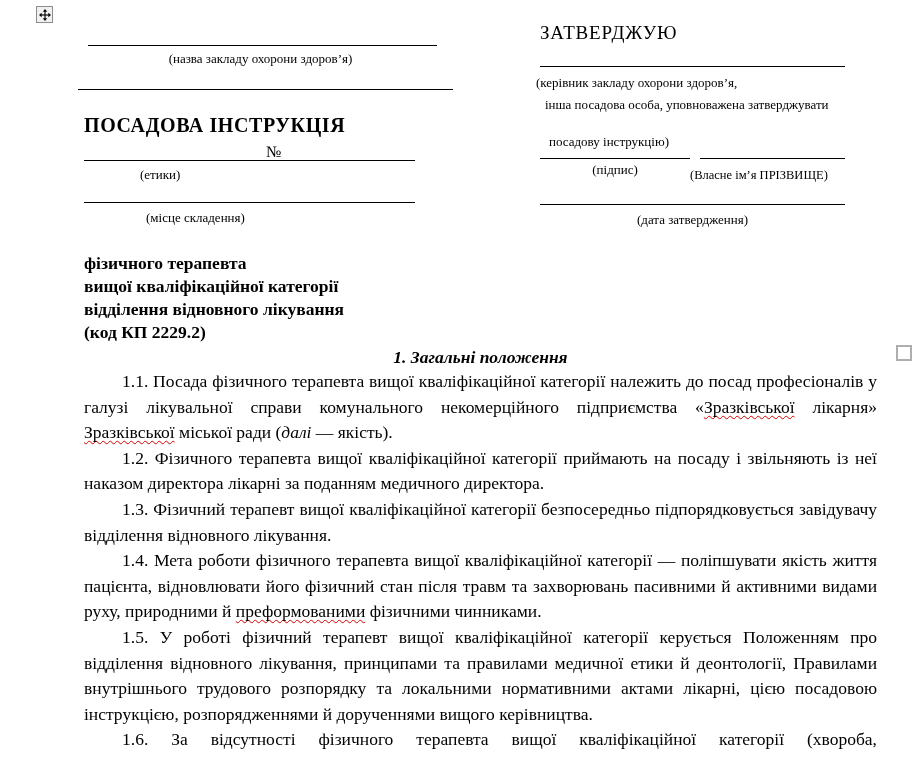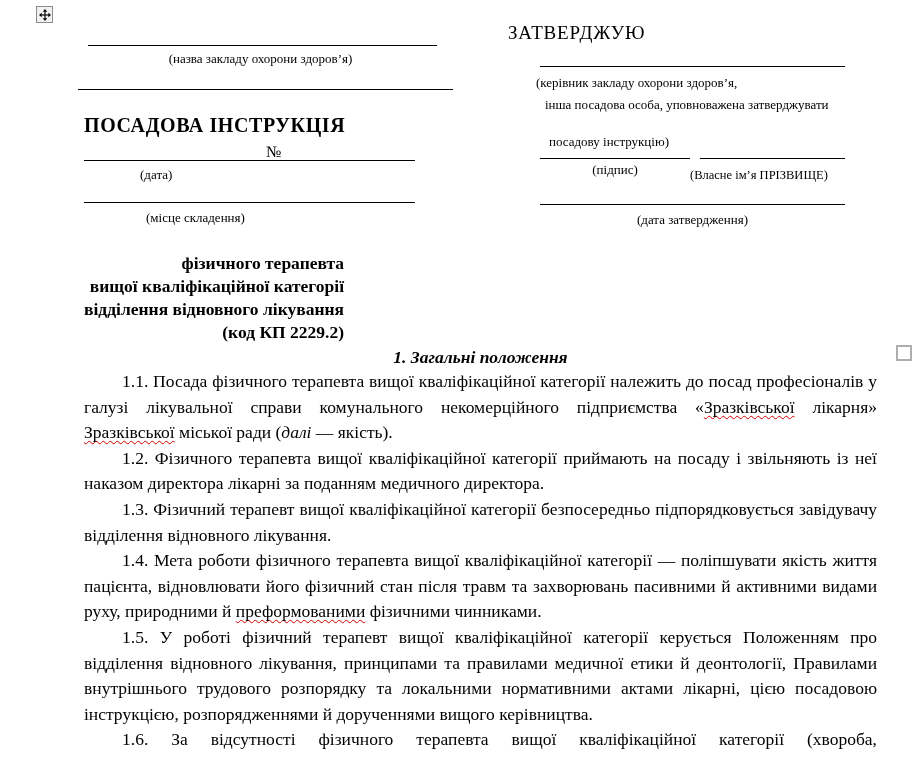--- a/index.html
+++ b/index.html
@@ -9,21 +9,21 @@
   }
   .abs{position:absolute;}
   .uline{position:absolute;border-bottom:1px solid #000;}
   .cap{position:absolute;font-size:13px;line-height:15px;white-space:nowrap;}
   .cap.center{text-align:center;white-space:normal;}
   .cap.tiny{font-size:12.5px;}
   .doc-title{position:absolute;font-size:20px;font-weight:bold;letter-spacing:0.6px;white-space:nowrap;}
   .approve{position:absolute;font-size:19px;letter-spacing:0.8px;white-space:nowrap;}
   .num-row{position:absolute;border-bottom:1px solid #000;}
   .num-row .num{position:absolute;left:182px;bottom:-1px;font-size:16px;}
-  .pos-line{font-size:17.5px;font-weight:bold;line-height:23px;white-space:nowrap;text-align:right;}
+  .pos-line{font-size:17.5px;font-weight:bold;line-height:23px;white-space:nowrap;}
   .sec-head{position:absolute;font-size:17.5px;font-weight:bold;text-align:center;font-style:italic;}
   .body{position:absolute;font-size:17.5px;line-height:25.6px;}
   .body p{margin:0;text-indent:38px;text-align:justify;}
   .body p.cut{text-align-last:justify;}
   .it{font-style:italic;}
   .spell{
     text-decoration-line:underline;text-decoration-style:wavy;
     text-decoration-color:#d40000;text-decoration-thickness:1px;
     text-underline-offset:2px;text-decoration-skip-ink:none;
   }
@@ -57,26 +57,26 @@
 
   <div class="uline" style="left:88px;top:30px;width:349px;height:15px"></div>
   <div class="cap center" style="left:84px;top:51px;width:353px">(назва закладу охорони здоров’я)</div>
   <div class="uline" style="left:78px;top:74px;width:375px;height:15px"></div>
 
   <div class="doc-title" style="left:84px;top:114px">ПОСАДОВА ІНСТРУКЦІЯ</div>
 
   <div class="num-row" style="left:84px;top:141px;width:331px;height:19px">
     <span class="num">№</span>
   </div>
-  <div class="cap" style="left:140px;top:167px">(дата)</div>
+  <div class="cap" style="left:140px;top:167px">(етики)</div>
 
   <div class="uline" style="left:84px;top:187px;width:331px;height:15px"></div>
   <div class="cap" style="left:146px;top:210px">(місце складення)</div>
 
-  <div class="approve" style="left:508px;top:22px">ЗАТВЕРДЖУЮ</div>
+  <div class="approve" style="left:540px;top:22px">ЗАТВЕРДЖУЮ</div>
 
   <div class="uline" style="left:540px;top:50px;width:305px;height:16px"></div>
   <div class="cap" style="left:545px;top:97px">інша посадова особа, уповноважена затверджувати</div>
   <div class="cap" style="left:536px;top:75px">(керівник закладу охорони здоров’я,</div>
   <div class="cap" style="left:549px;top:134px">посадову інструкцію)</div>
 
   <div class="uline" style="left:540px;top:142px;width:150px;height:16px"></div>
   <div class="uline" style="left:700px;top:142px;width:145px;height:16px"></div>
   <div class="cap center" style="left:540px;top:162px;width:150px">(підпис)</div>
   <div class="cap tiny" style="left:690px;top:168px">(Власне ім’я ПРІЗВИЩЕ)</div>

